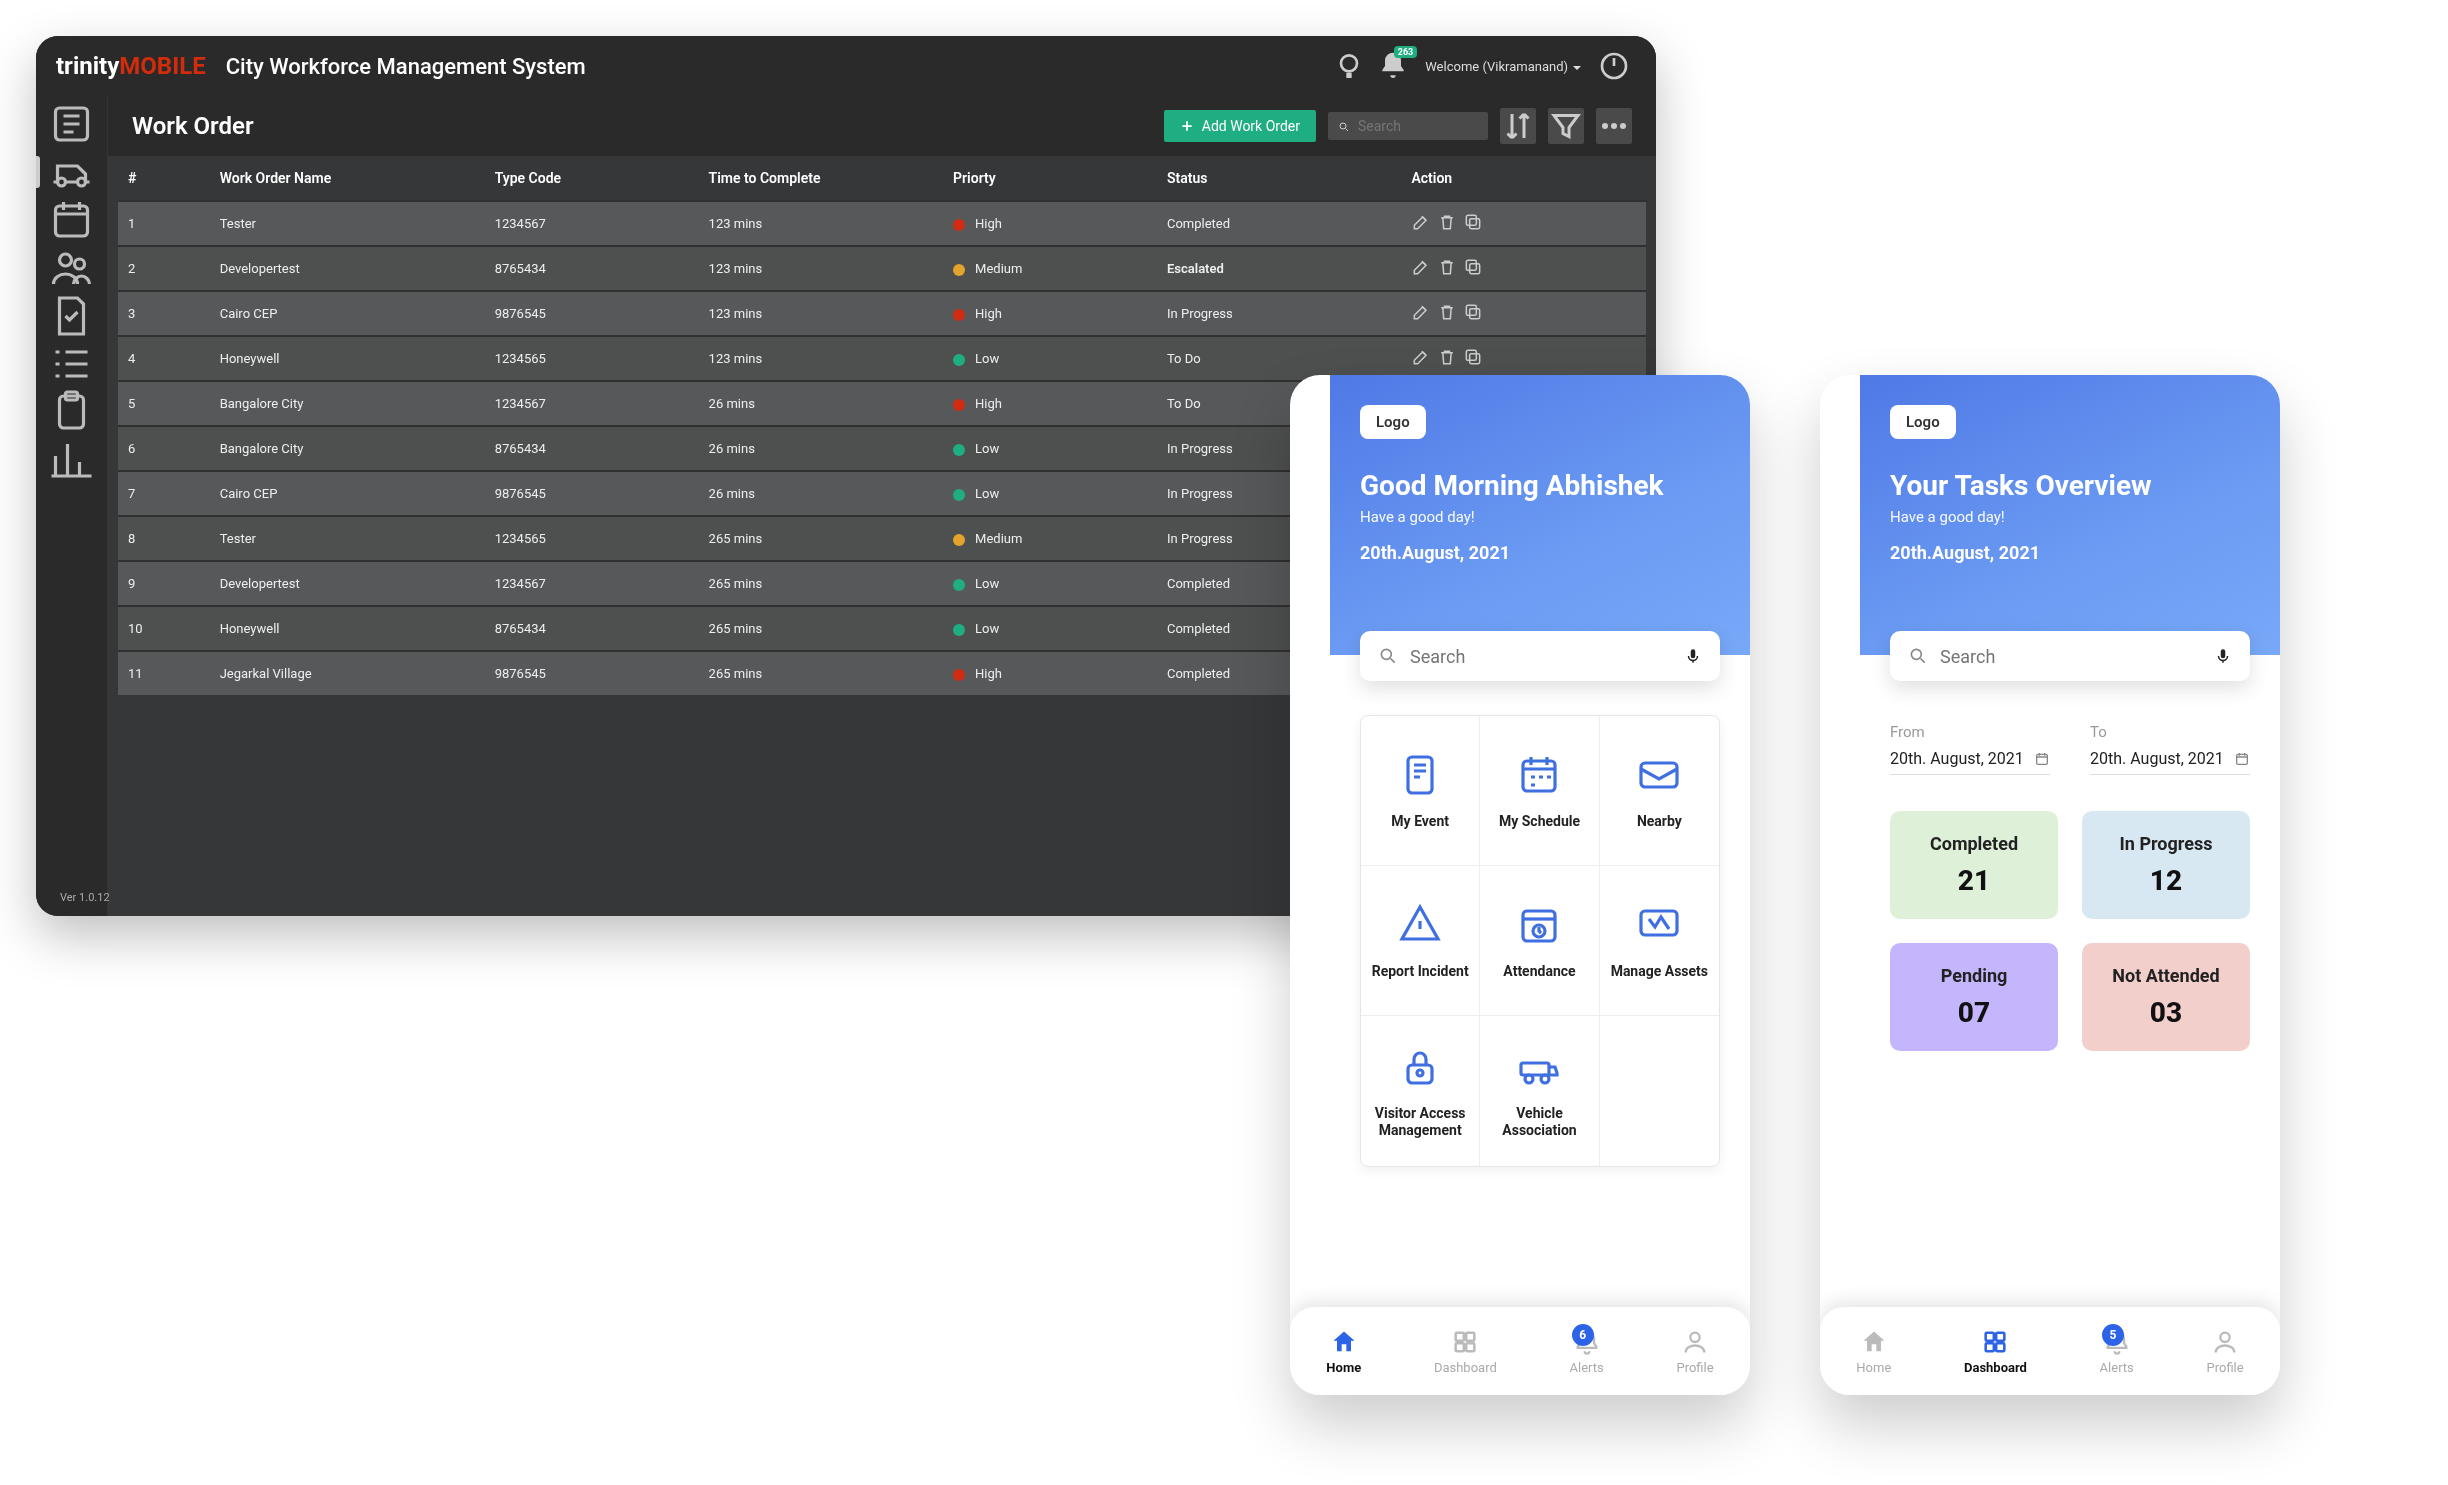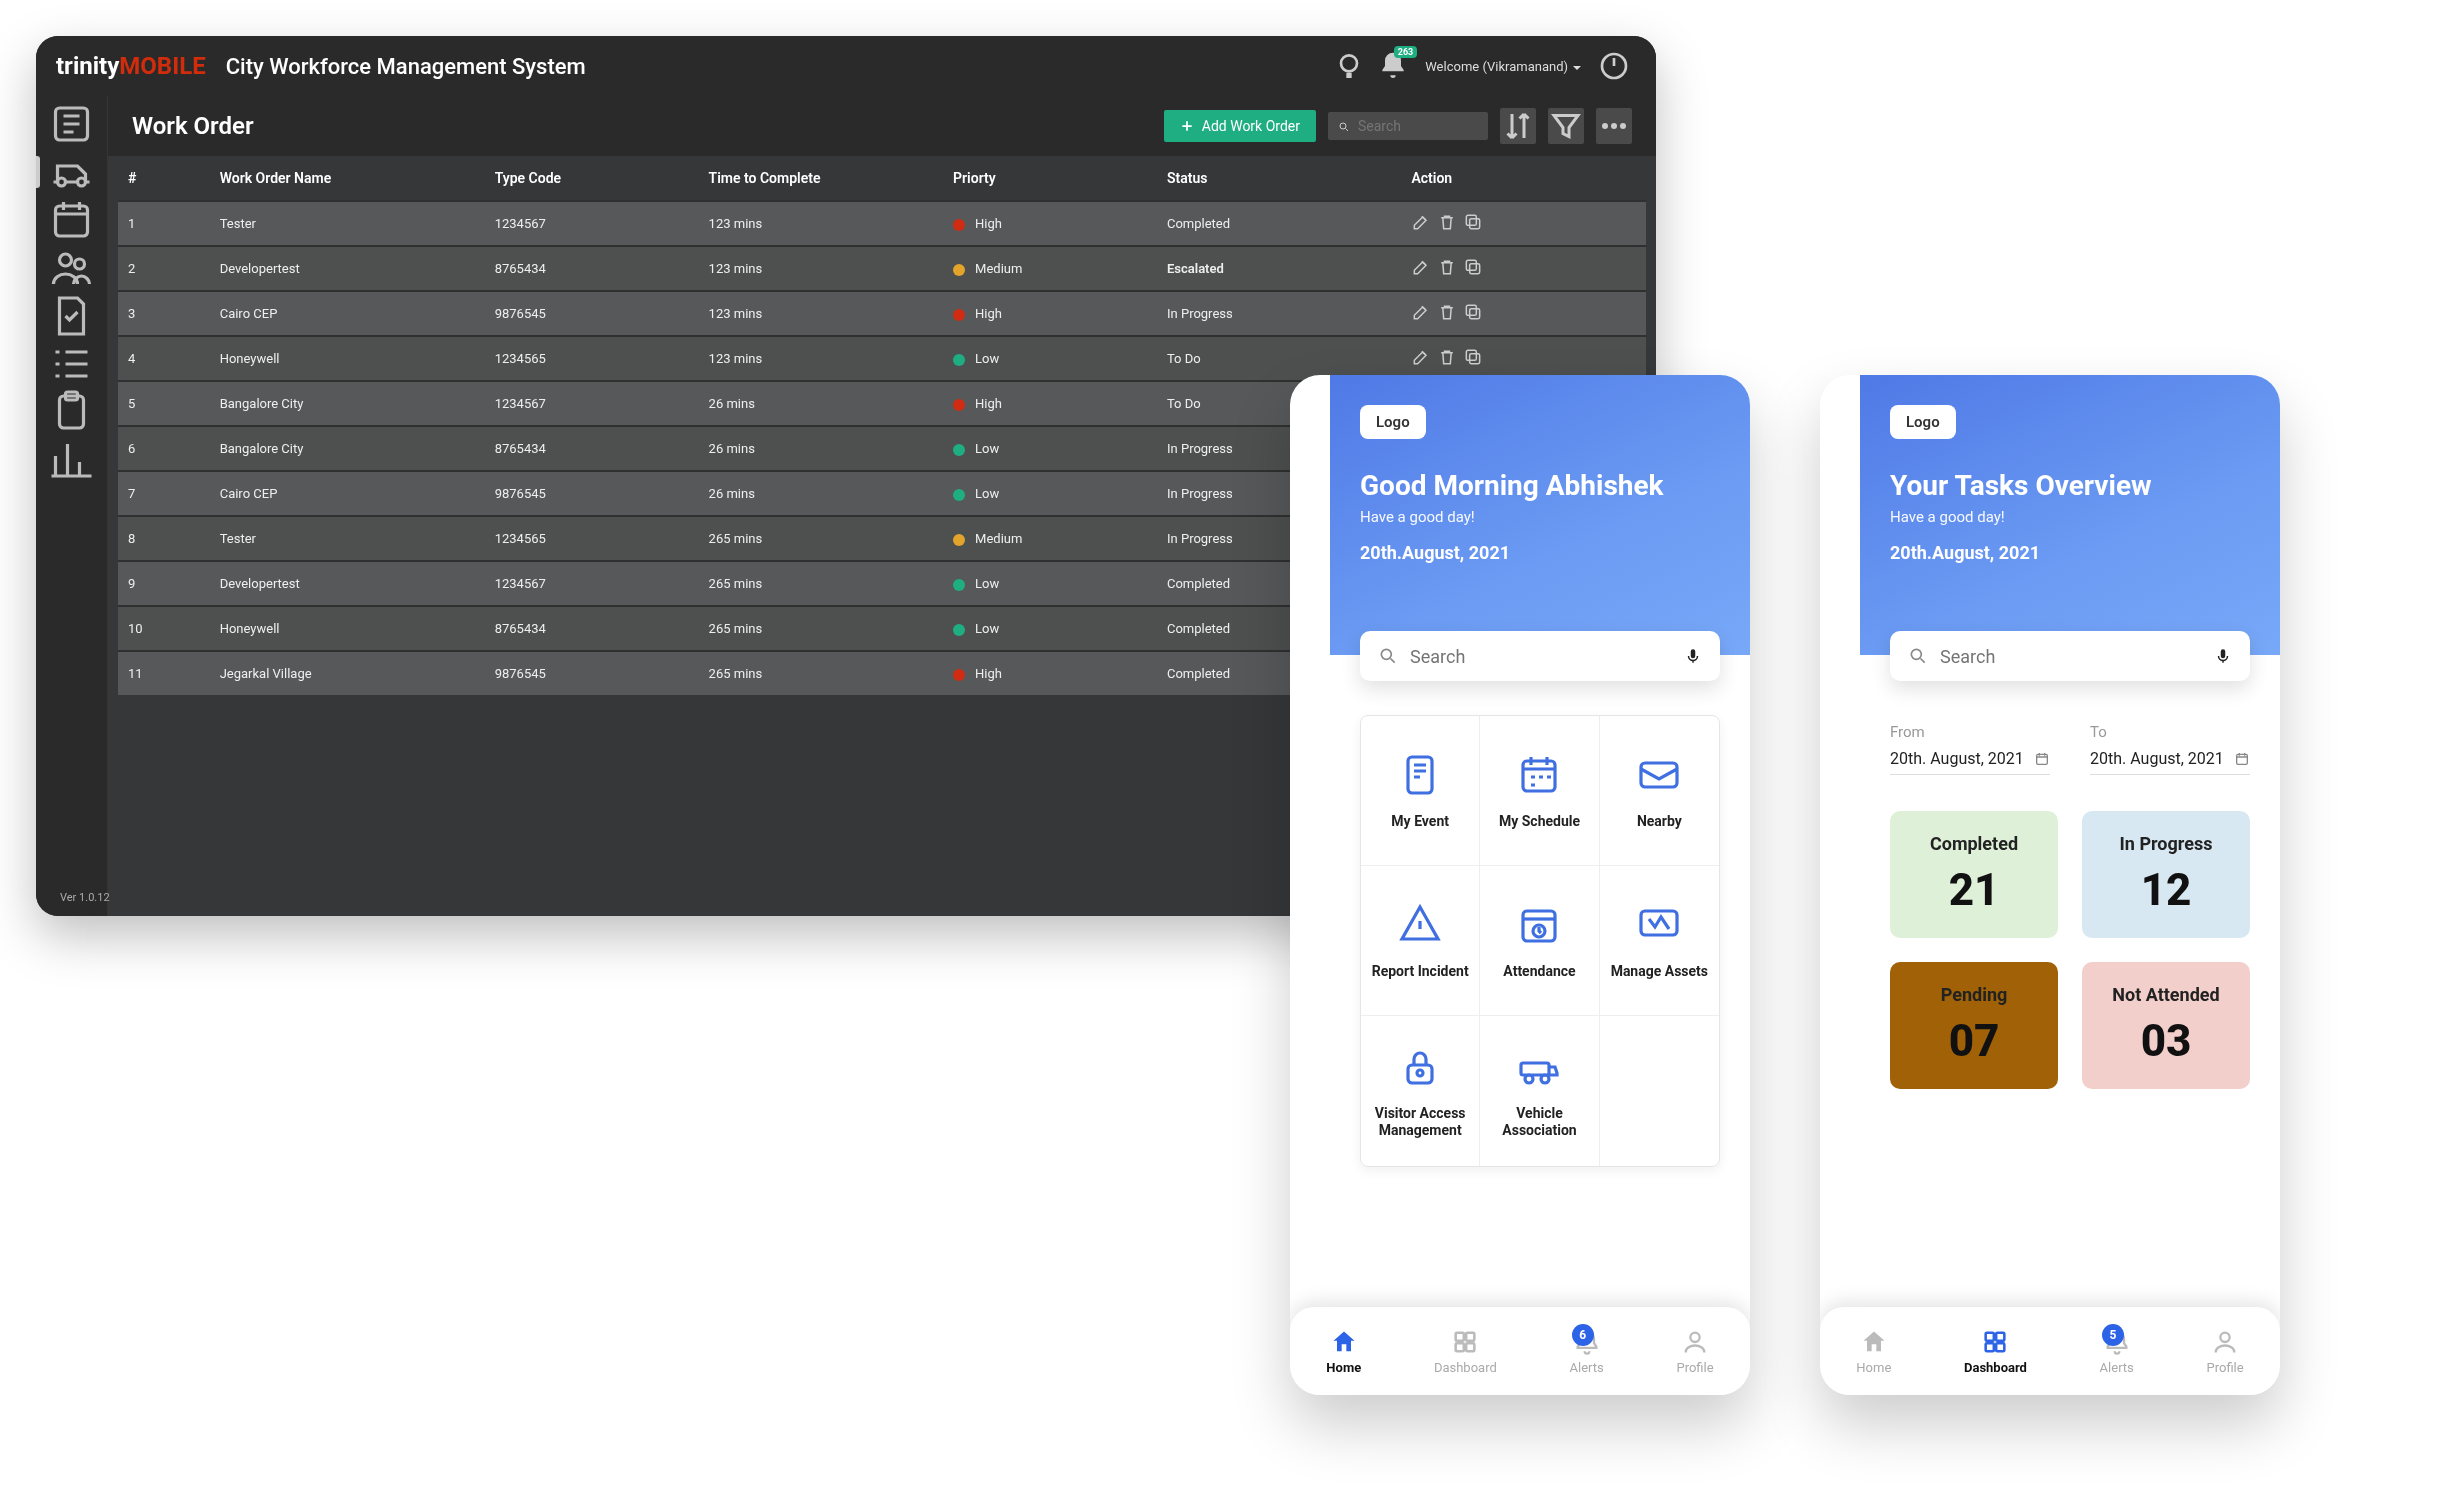--- a/index.html
+++ b/index.html
@@ -119,24 +119,24 @@
   .daterow { display:flex; gap:40px; margin-top:8px; }
   .datecol { flex:1; }
   .dlabel { font-size:15px; color:#999; }
   .dval { font-size:16px; color:#222; margin-top:8px; display:flex; align-items:center; justify-content:space-between; border-bottom:1px solid #ddd; padding-bottom:6px; }
 
   .stats { display:grid; grid-template-columns:1fr 1fr; gap:24px; margin-top:36px; }
   .stat {
     border-radius:10px; padding:22px 10px; text-align:center;
   }
   .stat .slabel { font-size:18px; font-weight:700; color:#222; }
-  .stat .sval { font-size:44px; font-weight:800; color:#111; margin-top:10px; }
+  .stat .sval { font-size:28px; font-weight:800; color:#111; margin-top:10px; }
   .stat-Completed { background:#dff0d9; }
   .stat-InProgress { background:#d7e8f2; }
-  .stat-Pending { background:#a16207; }
+  .stat-Pending { background:#c4b5fd; }
   .stat-NotAttended { background:#f3cfcb; }
 
   .m-tabbar {
     position:absolute; left:0; right:0; bottom:0; height:88px;
     background:#fff; border-top-left-radius:24px; border-top-right-radius:24px;
     box-shadow:0 -6px 18px rgba(0,0,0,.10);
     display:flex; align-items:center; justify-content:space-around;
   }
   .tab {
     display:flex; flex-direction:column; align-items:center; gap:4px;

